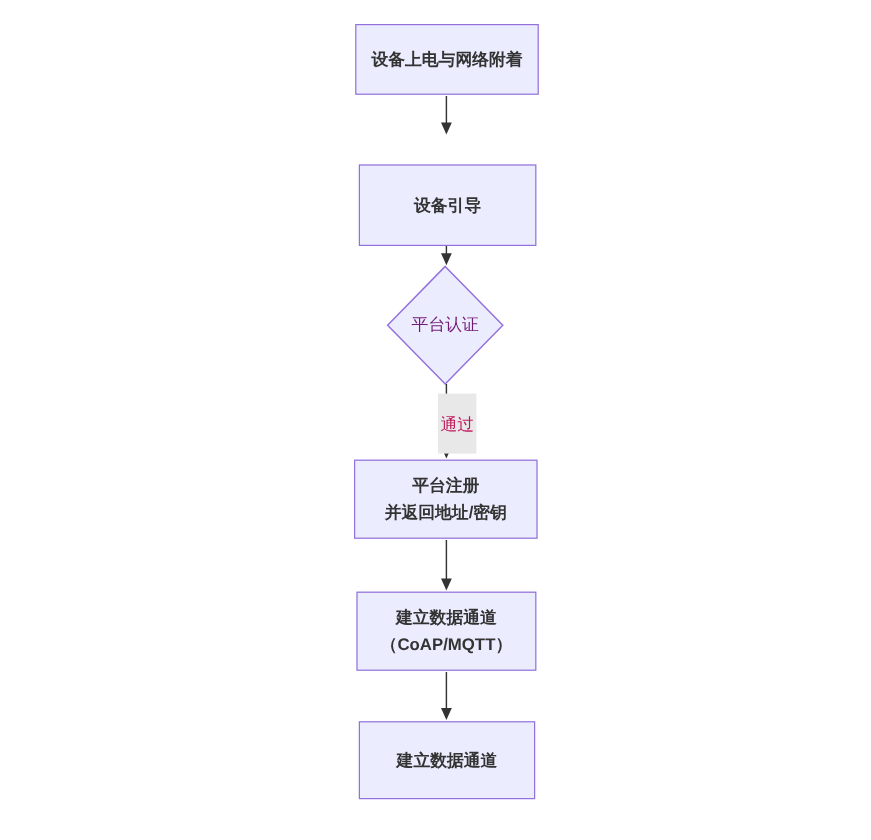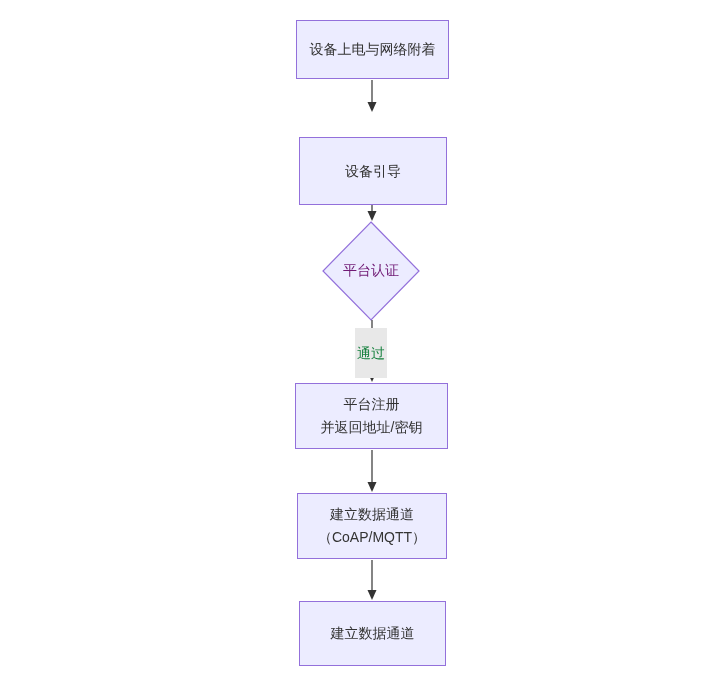--- a/index.html
+++ b/index.html
@@ -28,20 +28,21 @@
     background: #ECECFF;
     border: 1px solid #9370DB;
     color: #333333;
     font-size: 14px;
     line-height: 23px;
     display: flex;
     flex-direction: column;
     align-items: center;
     justify-content: center;
     text-align: center;
+    font-weight: bold;
   }
   .node-power    { left: 296px; top: 20px;  width: 153px; height: 59px; }
   .node-boot     { left: 299px; top: 112px; width: 148px; height: 68px; margin-top: 25px; }
   .node-register { left: 295px; top: 383px; width: 153px; height: 66px; }
   .node-channel  { left: 297px; top: 493px; width: 150px; height: 66px; }
   .node-business { left: 299px; top: 601px; width: 147px; height: 65px; }
   .diamond-label {
     position: absolute;
     left: 323px;
     top: 222px;
@@ -49,25 +50,25 @@
     height: 98px;
     display: flex;
     align-items: center;
     justify-content: center;
     color: #701a75;
     font-size: 14px;
     text-align: center;
   }
   .edge-label {
     position: absolute;
-    left: 371px;
+    left: 381px;
     top: 353px;
     transform: translate(-50%, -50%);
     background: #e8e8e8;
-    color: #15803d;
+    color: #be185d;
     font-size: 14px;
     padding: 16px 2px;
     line-height: 18px;
     white-space: nowrap;
   }
 </style>
 </head>
 <body>
 
 <div class="canvas">

